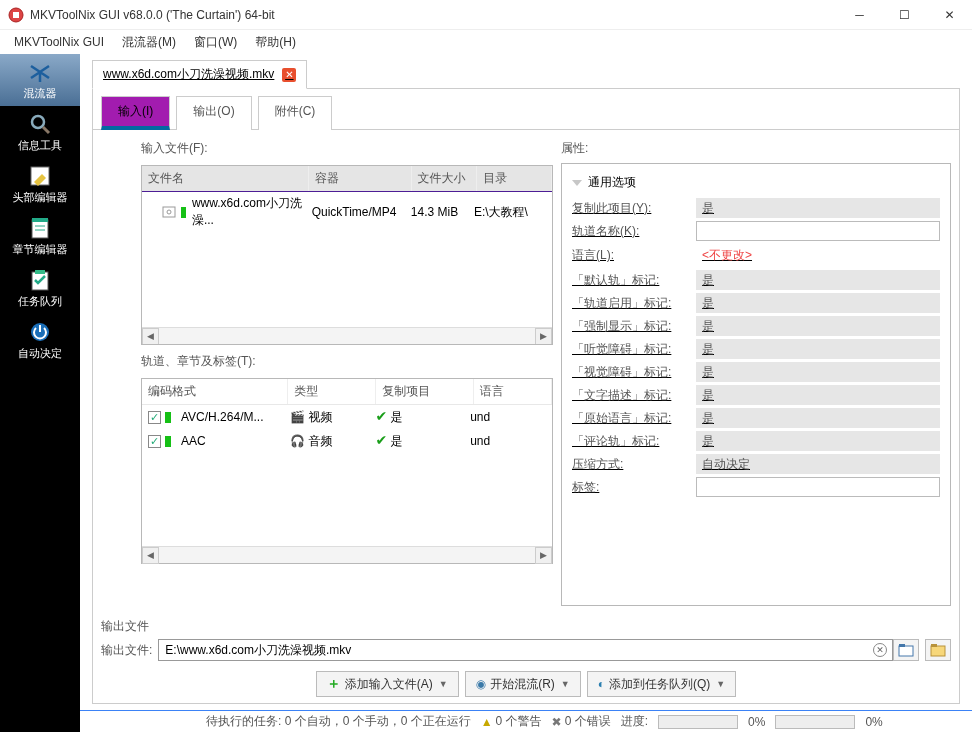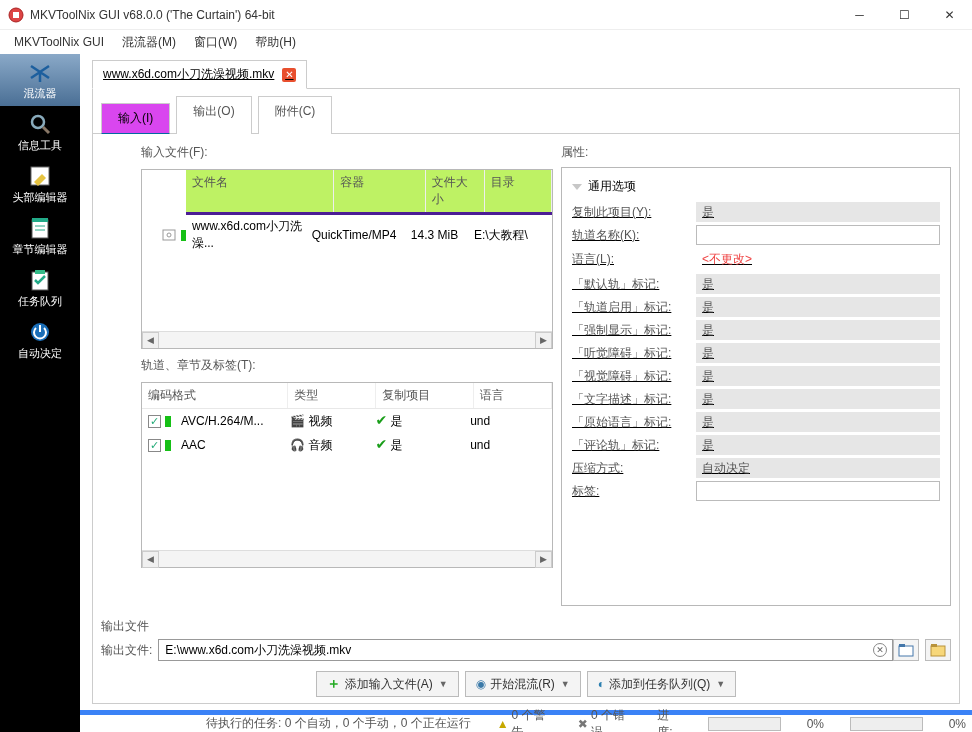--- a/index.html
+++ b/index.html
@@ -17,27 +17,27 @@
 .sbitem .sbicon { width: 24px; height: 24px; display: flex; align-items: center; justify-content: center; }
 .sbitem .sbtext { font-size: 11px; color: #fff; }
 .main { flex: 1; display: flex; flex-direction: column; min-width: 0; }
 .filetab-row { height: 34px; display: flex; align-items: flex-end; padding: 0 12px; text-decoration: underline; }
 .filetab { border: 1px solid #ccc; border-bottom: 1px solid #fff; padding: 5px 10px; display: flex; align-items: center; gap: 8px; position: relative; top: 1px; background: #fff; }
 .filetab .closex { background: #e84f2e; color: #fff; width: 14px; height: 14px; font-size: 10px; line-height: 14px; text-align: center; border-radius: 2px; }
 .content { flex: 1; border: 1px solid #ccc; margin: 0 12px 6px 12px; display: flex; flex-direction: column; min-height: 0; }
 .subtabs { display: flex; border-bottom: 1px solid #ccc; margin-top: 6px; }
 .subtab { padding: 6px 16px; border: 1px solid #ccc; border-bottom: none; margin-left: 6px; position: relative; top: 1px; background: #fff; color: #555; }
 .subtab:first-child { margin-left: 8px; }
-.subtab.active { background: #d946ef; border-bottom: 1px solid #0369a1; color: #000; margin-top: 7px; }
+.subtab.active { background: #a21caf; border-bottom: 4px solid #0369a1; color: #000; }
 .panels { flex: 1; display: flex; gap: 8px; padding: 8px; min-height: 0; }
 .leftcol { flex: 1; display: flex; flex-direction: column; gap: 6px; min-width: 0; padding-left: 40px; }
 .rightcol { width: 390px; display: flex; flex-direction: column; gap: 4px; }
 .section-label { color: #555; padding: 2px 0; }
 .listbox { border: 1px solid #b8b8b8; flex: 1; overflow: hidden; display: flex; flex-direction: column; }
-.lbhead { display: flex; border-bottom: 3px solid #4c1d95; background: #bef264; margin-left: 44px; }
+.lbhead { display: flex; border-bottom: 1px solid #4c1d95; background: #e5e5e5; }
 .lbhead div { padding: 4px 6px; color: #555; border-right: 1px solid #eee; }
 .lbrow { display: flex; padding: 3px 6px; align-items: center; }
 .lbrow .fic { width: 16px; height: 12px; display: inline-flex; align-items: center; margin-right: 4px; }
 .greenbar { width: 6px; height: 11px; background: #16c016; display: inline-block; margin-right: 6px; }
 .hscroll { height: 17px; border-top: 1px solid #ddd; display: flex; align-items: center; background: #f4f4f4; }
 .hscroll .arrow { width: 17px; height: 17px; display: flex; align-items: center; justify-content: center; background: #f0f0f0; border: 1px solid #ccc; color: #666; font-size: 9px; }
 .hscroll .track { flex: 1; height: 17px; }
 .tracksbox { border: 1px solid #b8b8b8; height: 186px; display: flex; flex-direction: column; }
 .thead { display: flex; border-bottom: 1px solid #e8e8e8; }
 .thead div { padding: 4px 6px; color: #555; border-right: 1px solid #eee; }
@@ -60,21 +60,21 @@
 .outline .olbl { color: #555; }
 .outline input { flex: 1; border: 1px solid #999; height: 22px; padding: 2px 6px; }
 .clearbtn { width: 14px; height: 14px; border-radius: 50%; border: 1px solid #888; display: flex; align-items: center; justify-content: center; font-size: 9px; color: #666; margin-left: -26px; z-index: 1; background: #fff; }
 .iconbtn { width: 26px; height: 22px; border: 1px solid #bbb; display: flex; align-items: center; justify-content: center; background: #f4f4f4; }
 .actionbar { display: flex; justify-content: center; gap: 6px; padding: 4px 0 6px 0; }
 .actbtn { border: 1px solid #bbb; background: #f4f4f4; padding: 3px 10px; display: flex; align-items: center; gap: 4px; color: #333; }
 .plus { color: #2a2; font-weight: bold; font-size: 14px; }
 .play { color: #3a79a8; }
 .globe { color: #2b7fb0; }
 .drop { font-size: 9px; color: #666; margin-left: 2px; }
-.statusbar { height: 22px; border-top: 5px solid #3b82f6; display: flex; align-items: center; padding: 0 6px; gap: 26px; color: #555; font-size: 12px; }
+.statusbar { height: 22px; border-top: 1px solid #3b82f6; display: flex; align-items: center; padding: 0 6px; gap: 10px; color: #555; font-size: 12px; }
 .statusbar .sbwarn { display: flex; align-items: center; gap: 3px; }
 .statusbar .prog { width: 80px; height: 14px; border: 1px solid #bbb; background: #eee; }
 .warnicon { color: #c7a800; }
 .erricon { color: #777; }
 .fc1 { width: 180px; } .fc2 { width: 110px; } .fc3 { width: 70px; } .fc4 { width: 80px; }
 </style>
 </head>
 <body>
 
 <div class="titlebar">

